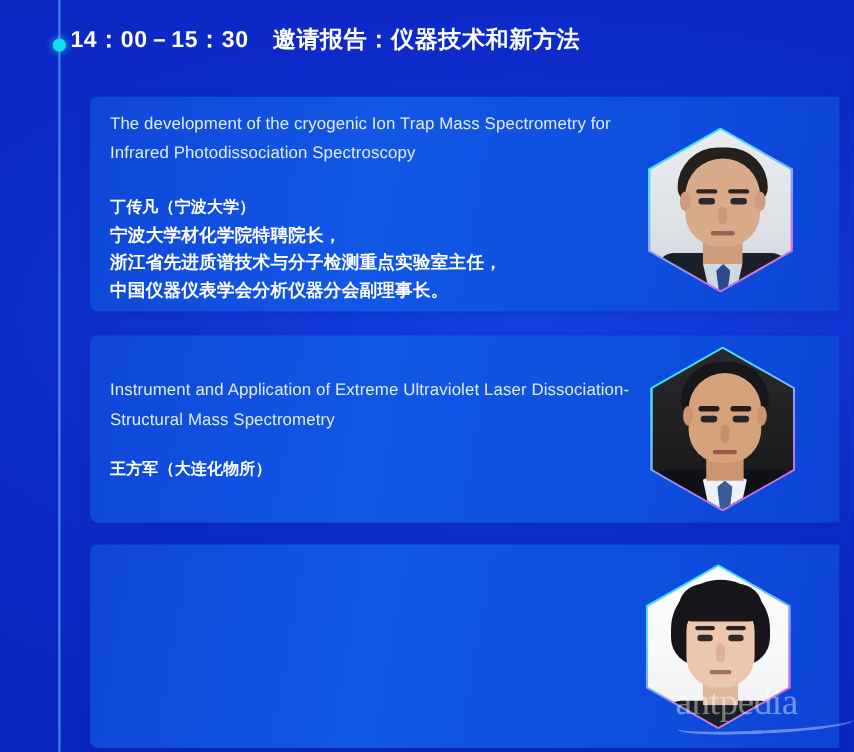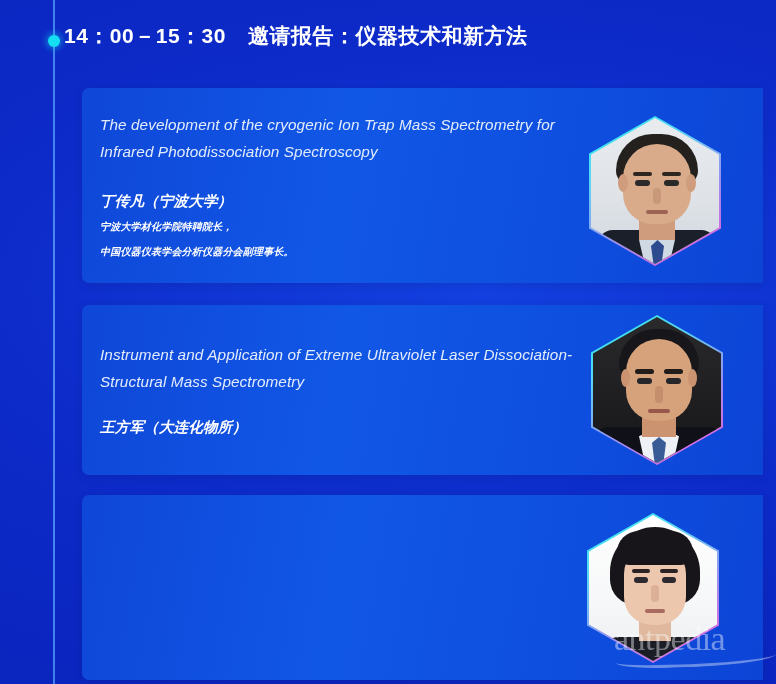--- a/index.html
+++ b/index.html
@@ -70,21 +70,20 @@
   }
 
   
   .card {
     position: absolute;
     left: 82px;
     right: 13px;
     background: linear-gradient(100deg, #0f47d8 0%, #1157e6 38%, #0e4ede 72%, #0c44d6 100%);
     border-radius: 7px 0 0 7px;
     box-shadow: 0 2px 10px rgba(0,0,0,.10);
-    font-style: italic;
   }
   .card-1 { top: 88px;  height: 195px; }
   .card-2 { top: 305px; height: 170px; }
   .card-3 { top: 495px; height: 185px; }
 
   .card-body {
     position: absolute;
     left: 18px;
     top: 0;
     right: 180px;
@@ -110,21 +109,21 @@
 
   .speaker-name {
     color: #ffffff;
     font-size: 14.5px;
     font-weight: bold;
     line-height: 25px;
     letter-spacing: .2px;
   }
   .speaker-bio-line {
     color: #ffffff;
-    font-size: 10px;
+    font-size: 16px;
     font-weight: bold;
     line-height: 25px;
     letter-spacing: .2px;
   }
 
   
   .avatar-wrap {
     position: absolute;
     width: 132px;
     height: 150px;
@@ -283,20 +282,21 @@
   <span class="session-time">14：00－15：30</span>
   <span class="session-title">邀请报告：仪器技术和新方法</span>
 </div>
 
 <div class="card card-1">
   <div class="card-body">
     <div class="talk-title">The development of the cryogenic Ion Trap Mass Spectrometry for Infrared Photodissociation Spectroscopy</div>
     <div class="speaker-block">
       <div class="speaker-name">丁传凡（宁波大学）</div>
       <div class="speaker-bio-line">宁波大学材化学院特聘院长，</div>
+      <div class="speaker-bio-line">浙江省先进质谱技术与分子检测重点实验室主任，</div>
       <div class="speaker-bio-line">中国仪器仪表学会分析仪器分会副理事长。</div>
     </div>
   </div>
   <div class="avatar-wrap">
     <div class="hex-border"></div>
     <div class="hex-inner">
       <div class="portrait portrait-1">
         <div class="p1-suit"></div>
         <div class="p1-shirt"></div>
         <div class="p1-tie"></div>

